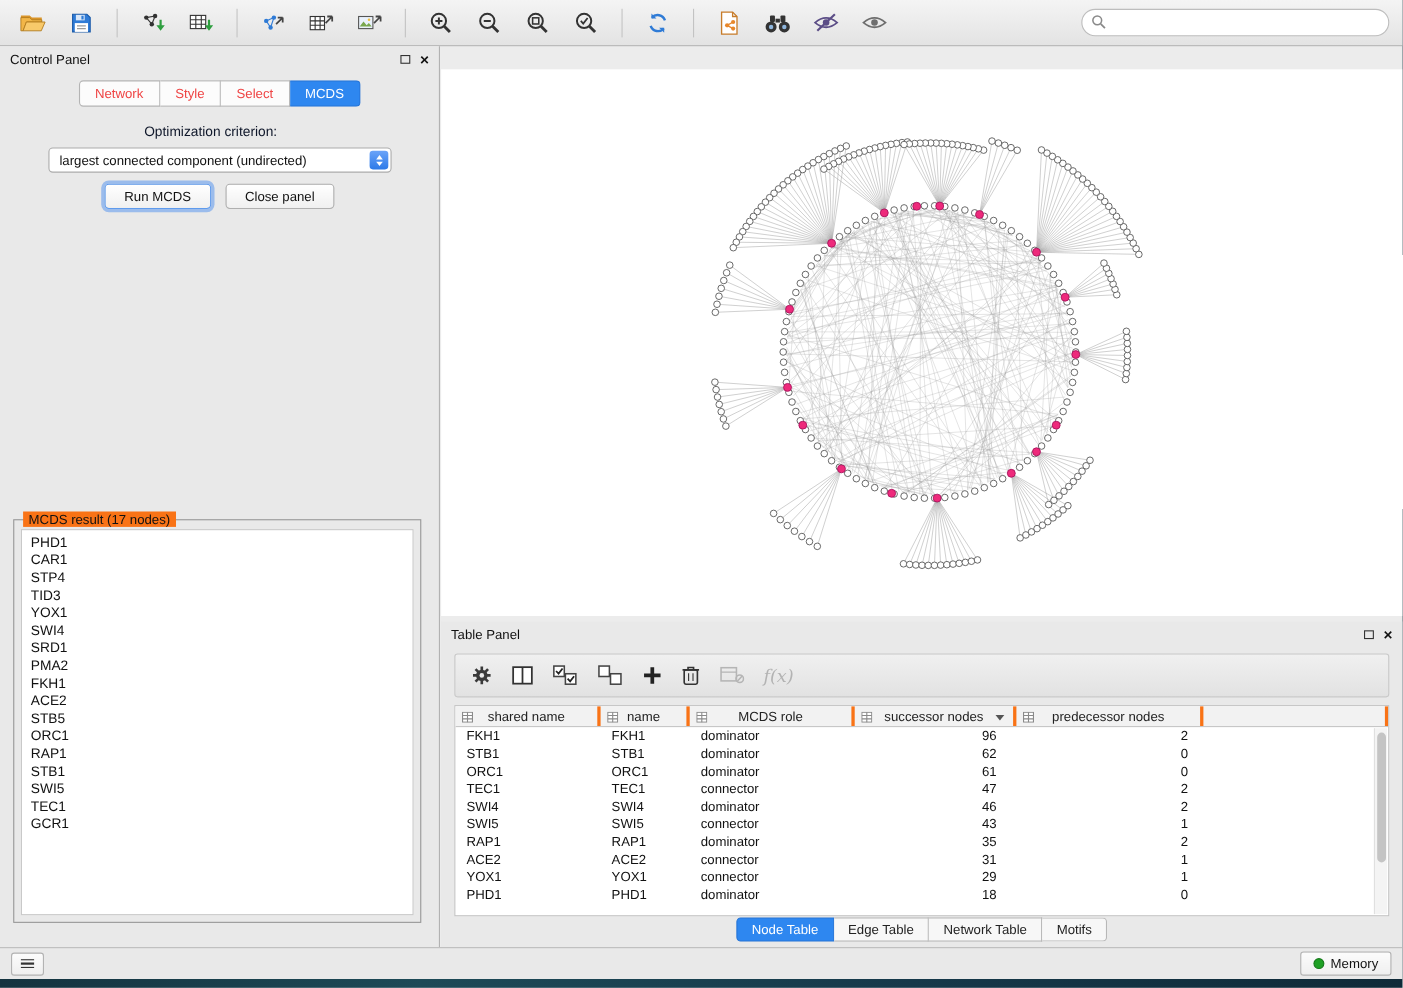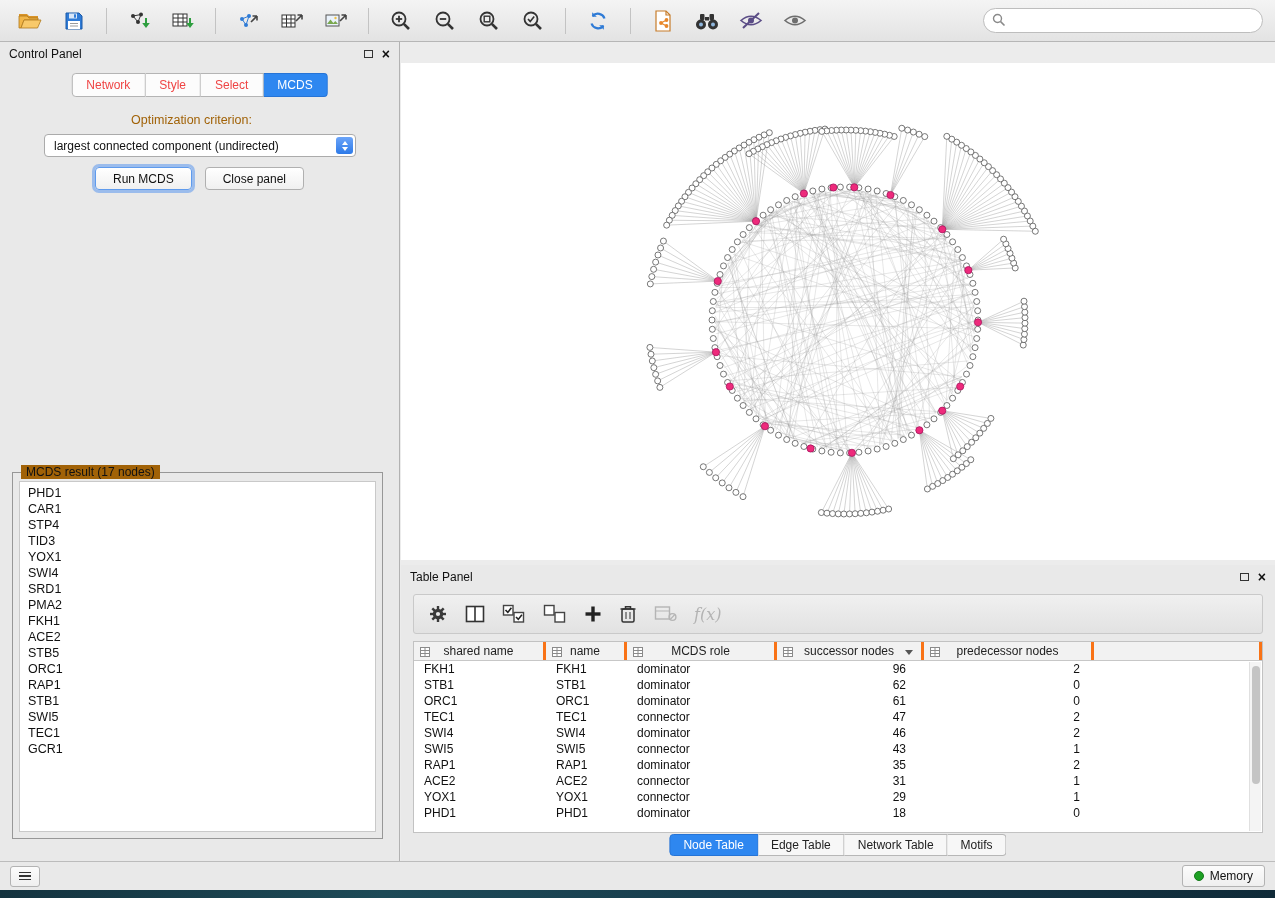--- a/index.html
+++ b/index.html
@@ -22,33 +22,33 @@
   .control-panel{position:absolute;top:42px;left:0;width:400px;bottom:29px;background:#e9e9e9;border-right:1px solid #b2b2b2;}
   .panel-header{height:24px;display:flex;align-items:center;padding:0 9px;font-size:12px;color:#111;gap:40px;}
   .panel-ctrls{margin-left:auto;display:flex;align-items:center;gap:9px;}
   .float-box{width:9px;height:8px;border:1.5px solid #333;}
   .close-x{font-size:14px;font-weight:bold;color:#111;line-height:1;}
   .cp-tabs{position:absolute;top:31px;left:50%;transform:translateX(-50%);display:flex;}
   .cp-tab{padding:4px 14px;font-size:12px;background:#fcfcfc;border:1px solid #b4b4b4;border-left:none;color:#ef4444;white-space:nowrap;}
   .cp-tab:first-child{border-left:1px solid #b4b4b4;border-radius:4px 0 0 4px;}
   .cp-tab:last-child{border-radius:0 4px 4px 0;}
   .cp-tab.active{background:#2e87f0;border-color:#2674d6;color:#fff;}
-  .opt-label{position:absolute;top:71px;left:0;right:16px;text-align:center;font-size:12.5px;color:#a16207;}
+  .opt-label{position:absolute;top:71px;left:0;right:16px;text-align:center;font-size:12.5px;color:#0f172a;}
   .criterion{position:absolute;top:92px;left:44px;width:312px;height:23px;background:#fff;border:1px solid #ababab;
              border-radius:4px;font-size:12px;display:flex;align-items:center;padding:0 26px 0 9px;color:#111;}
   .stepper{position:absolute;right:2px;top:2px;bottom:2px;width:17px;border-radius:3px;
            background:linear-gradient(#6ba4f9,#2d7ae8);display:flex;flex-direction:column;align-items:center;justify-content:center;gap:2px;}
   .tri-up{width:0;height:0;border-left:3.5px solid transparent;border-right:3.5px solid transparent;border-bottom:4px solid #fff;}
   .tri-dn{width:0;height:0;border-left:3.5px solid transparent;border-right:3.5px solid transparent;border-top:4px solid #fff;}
   .btn-row{position:absolute;top:125px;left:0;right:0;display:flex;justify-content:center;gap:13px;}
   .btn{height:23px;padding:0 17px;background:linear-gradient(#ffffff,#f0f0f0);border:1px solid #b0b0b0;border-radius:4px;
        font-size:12px;color:#111;font-family:"Liberation Sans",sans-serif;}
   .btn.focused{box-shadow:0 0 0 3px rgba(77,144,240,.5);border-color:#5f9bed;}
   .result-box{position:absolute;left:12px;right:16px;top:430px;bottom:22px;border:1px solid #979797;}
-  .result-legend{position:absolute;top:-8px;left:8px;background:#a16207;padding:0 5px;font-size:12px;color:#111;}
+  .result-legend{position:absolute;top:-8px;left:8px;background:#f97316;padding:0 5px;font-size:12px;color:#111;}
   .result-list{position:absolute;inset:8px 6px 6px 6px;background:#fff;border:1px solid #c9c9c9;overflow:hidden;padding:3px 0;}
   .result-item{font-size:12.5px;line-height:16px;padding-left:8px;color:#111;}
 
   
   .split-btns{position:absolute;left:401px;top:448px;width:8px;height:26px;display:flex;flex-direction:column;align-items:center;justify-content:center;gap:4px;}
   .tri-l{width:0;height:0;border-top:4px solid transparent;border-bottom:4px solid transparent;border-right:5px solid #6f6f6f;}
   .tri-r{width:0;height:0;border-top:4px solid transparent;border-bottom:4px solid transparent;border-left:5px solid #6f6f6f;}
 
   
   .network-window{position:absolute;left:401px;top:42px;right:0;height:518px;}

